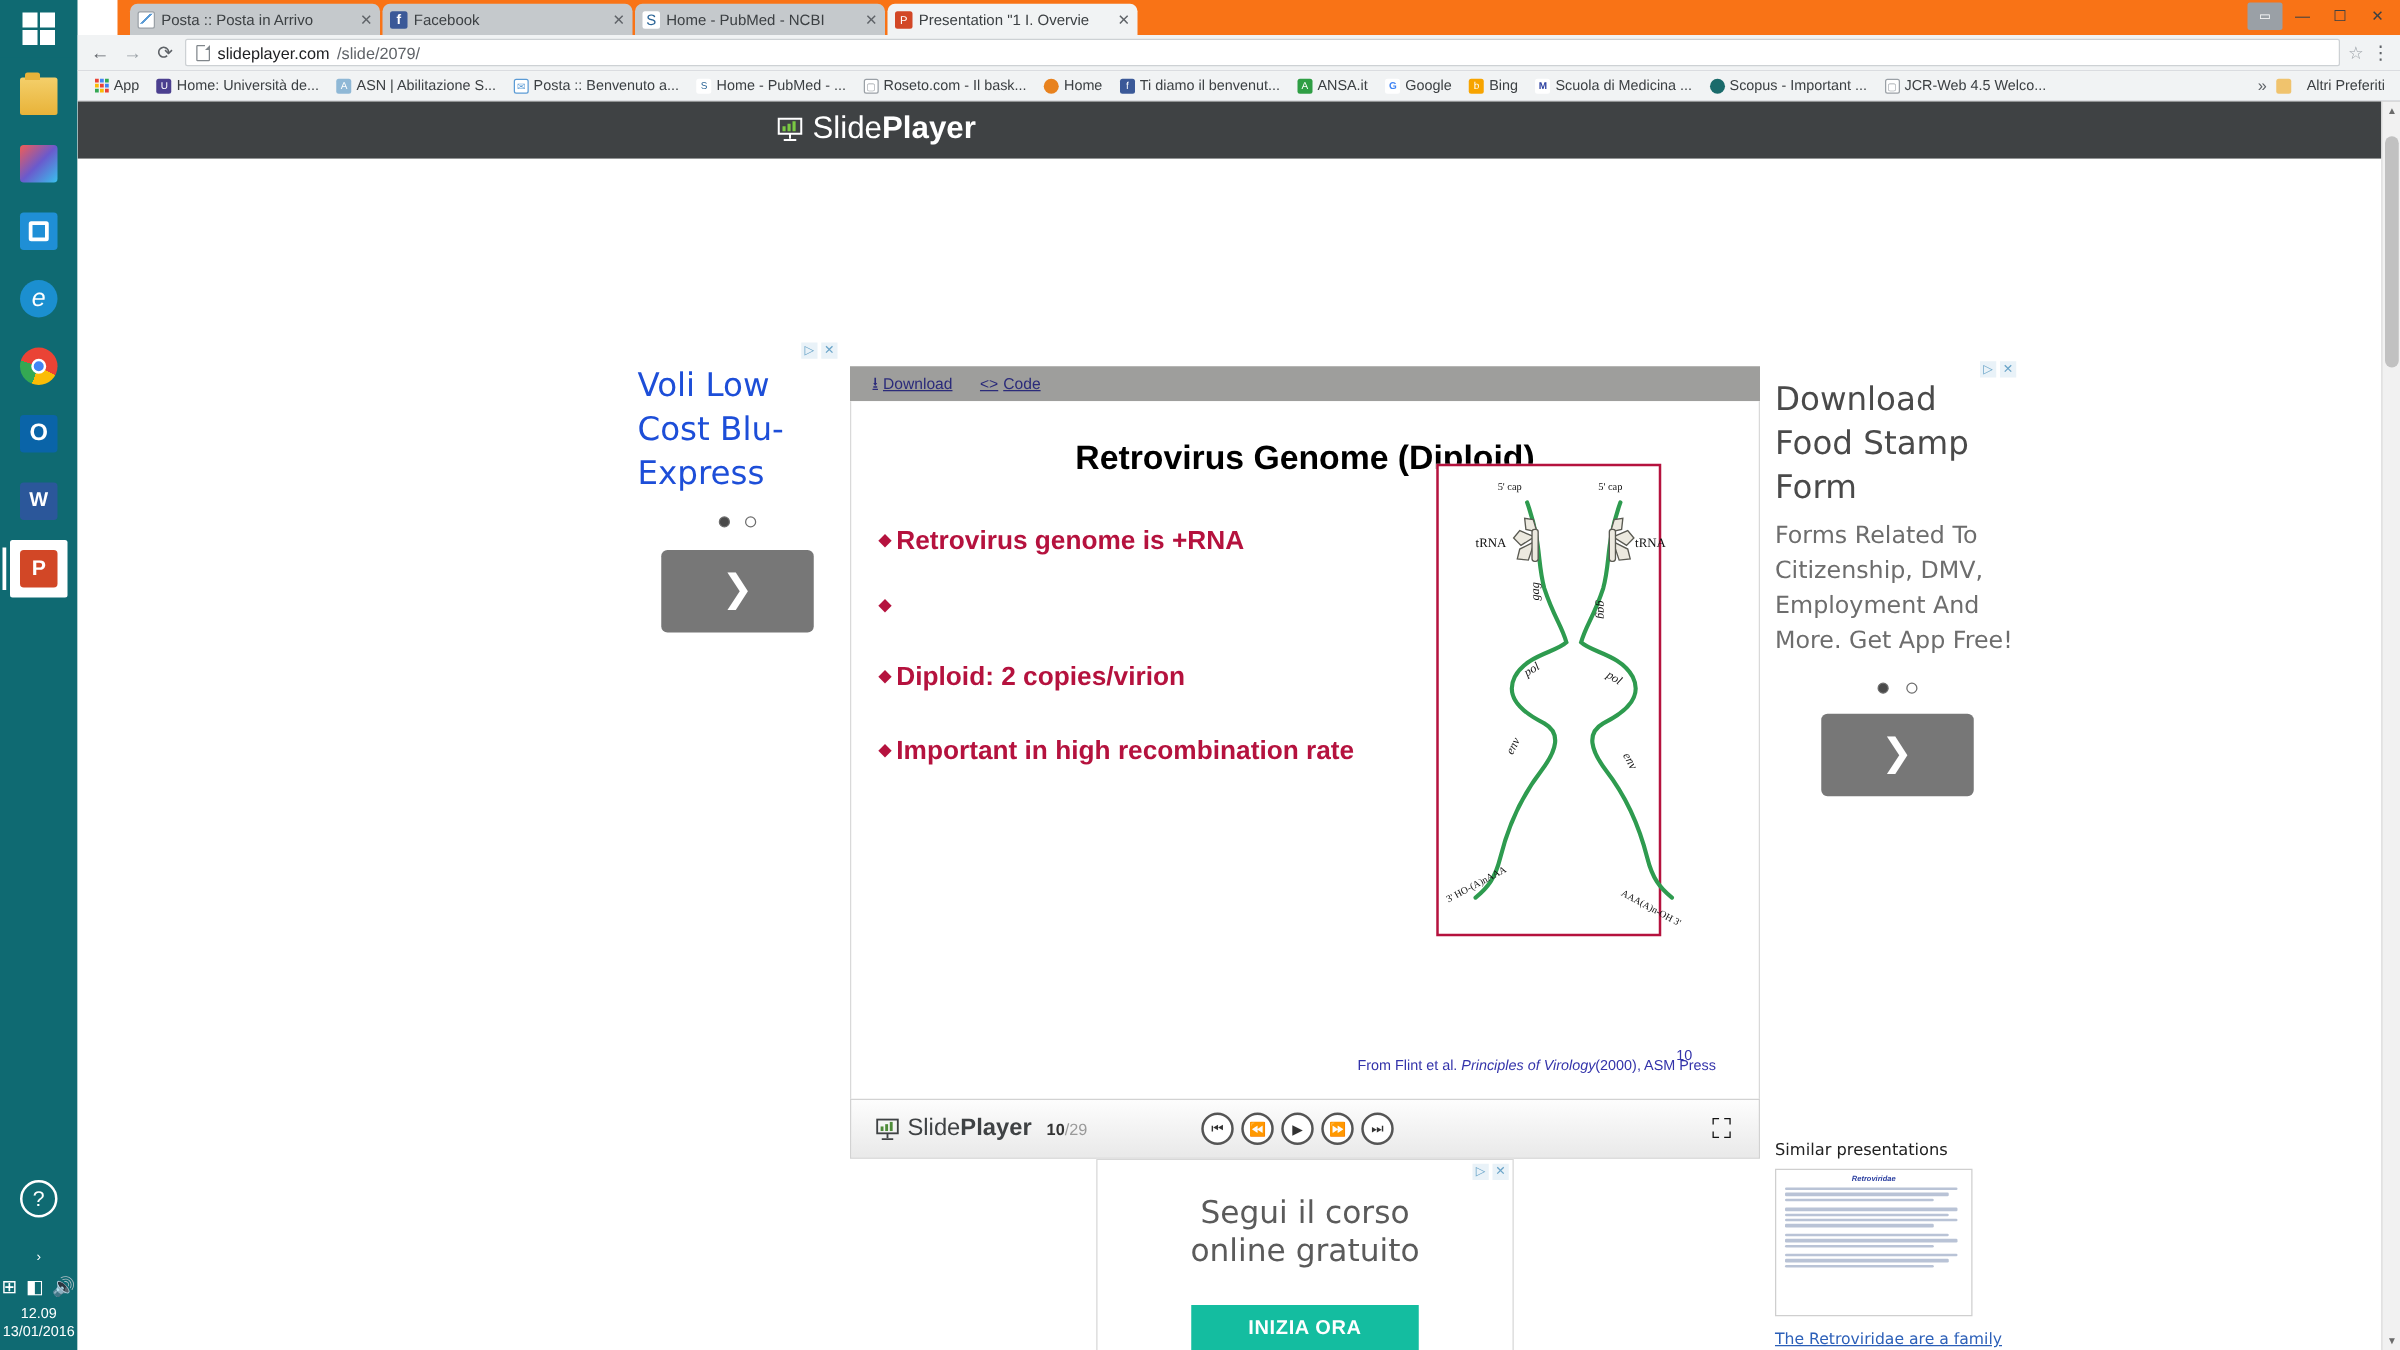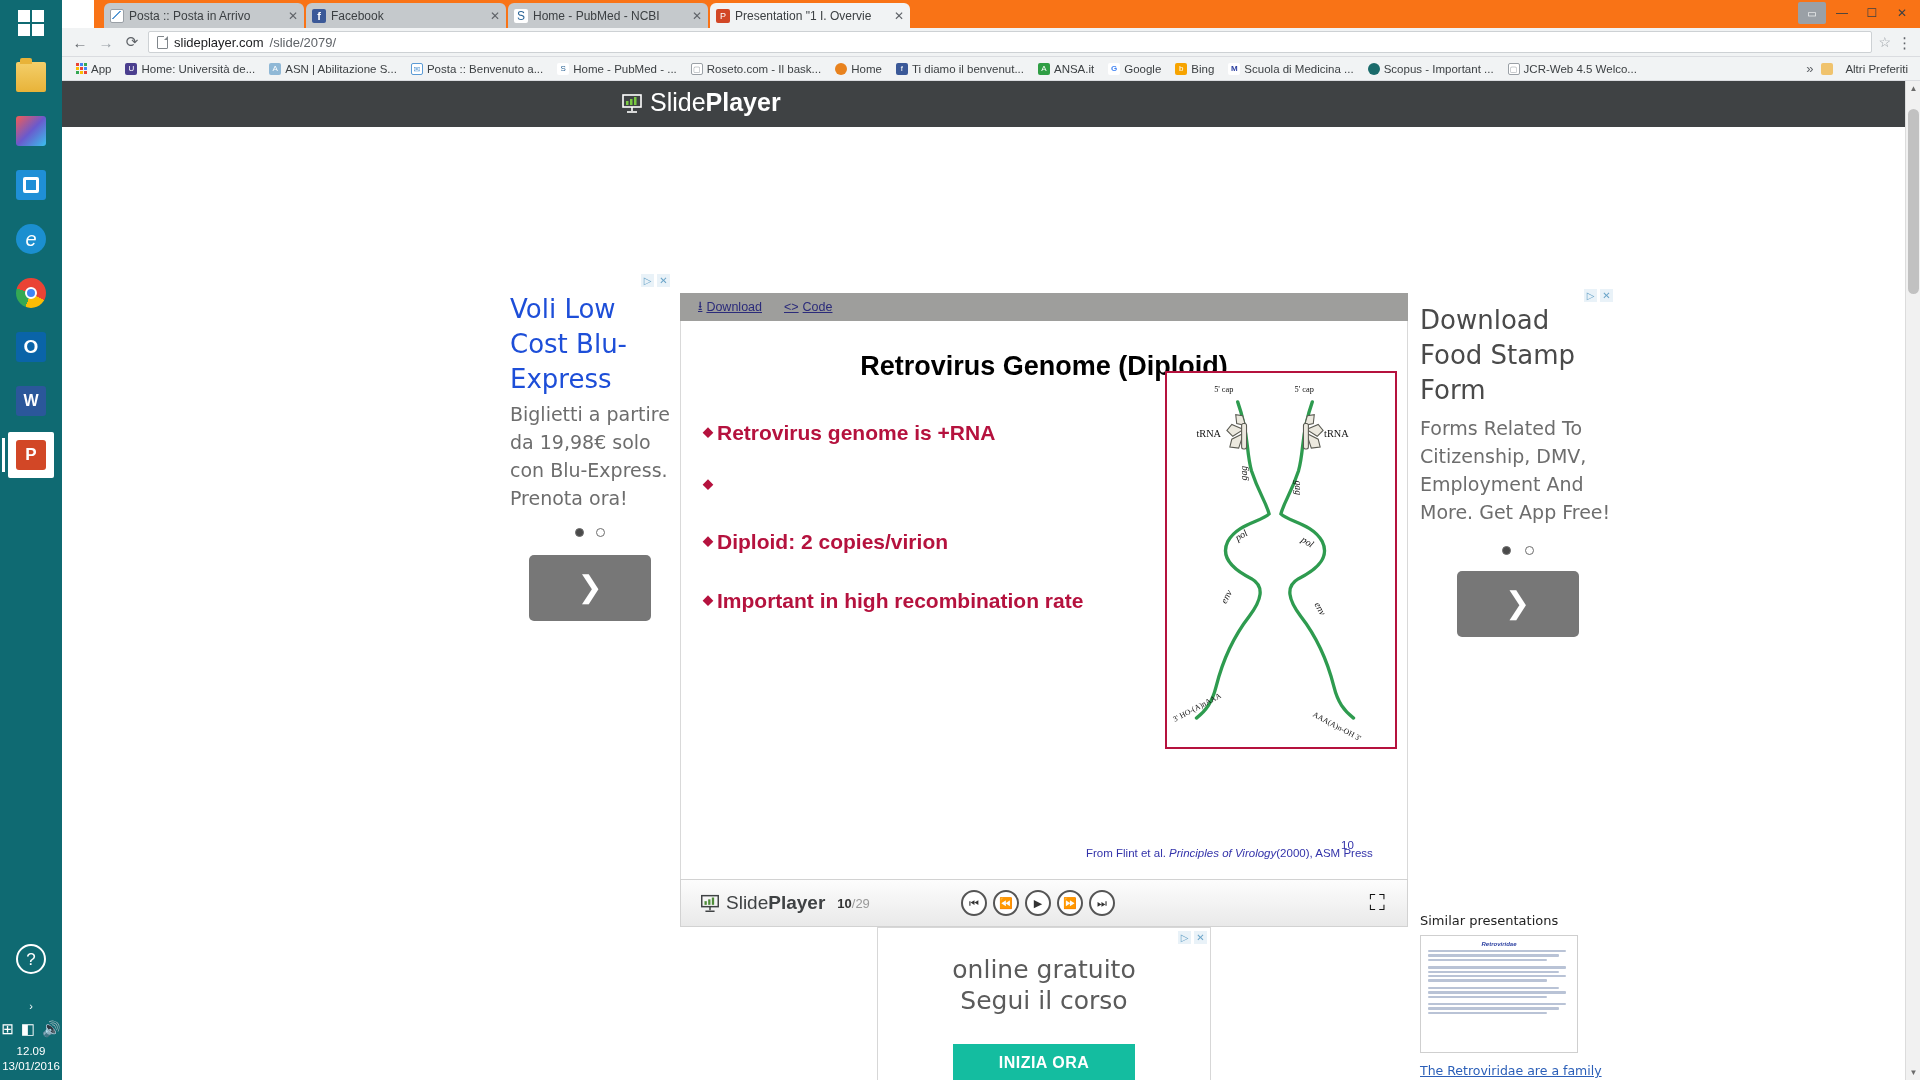--- a/index.html
+++ b/index.html
@@ -167,21 +167,21 @@
     font-size: 27px; font-weight: bold; color: #000; font-family: "Liberation Sans", sans-serif;
   }
   .bullets { position: absolute; left: 22px; top: 100px; width: 440px; }
   .bullet {
     color: #b5123e; font-size: 21px; font-weight: bold; margin-bottom: 28px;
     display: flex; align-items: flex-start; gap: 4px; line-height: 1.15;
   }
   .bullet .dia { font-size: 13px; line-height: 22px; }
   .bullet.gap { margin-bottom: 35px; }
   #rna-figure {
-    position: absolute; left: 484px; top: 50px; width: 232px; height: 378px;
+    position: absolute; left: 468px; top: 50px; width: 180px; height: 378px;
     border: 2px solid #b5123e; background: #fff;
   }
   .attrib {
     position: absolute; left: 405px; bottom: 20px; font-size: 11.5px; color: #3333aa;
   }
   .attrib i { font-style: italic; }
   .slide-num { position: absolute; left: 660px; bottom: 28px; font-size: 11.5px; color: #3333aa; }
 
   #player {
     height: 48px; background: linear-gradient(#fdfdfd,#e9e9e9);
@@ -428,21 +428,20 @@
       </div>
 
       <div id="content">
 
         <div id="left-ad">
           <div class="adbadge">
             <span class="ib">▷</span>
             <span class="ib">✕</span>
           </div>
           <div class="ad-title">Voli Low Cost Blu-Express</div>
-          <div class="ad-body">Biglietti a partire da 19,98€ solo con Blu-Express. Prenota ora!</div>
           <div class="ad-dots">
             <span class="dot on"></span>
             <span class="dot"></span>
           </div>
           <div class="ad-next">❯</div>
         </div>
 
         <div id="viewer">
           <div id="viewer-top">
             <a>
@@ -547,22 +546,22 @@
             <div class="pl-full">⛶</div>
           </div>
         </div>
 
         <div id="bottom-ad">
           <div class="ba-badge">
             <span class="ib">▷</span>
             <span class="ib">✕</span>
           </div>
           <div class="ba-title">
+            <div>Segui il corso</div>
             <div>online gratuito</div>
-            <div>Segui il corso</div>
           </div>
           <div class="ba-cta">INIZIA ORA</div>
 
         </div>
 
         <div id="right-col">
           <div class="rad-badge">
             <span class="ib">▷</span>
             <span class="ib">✕</span>
           </div>

